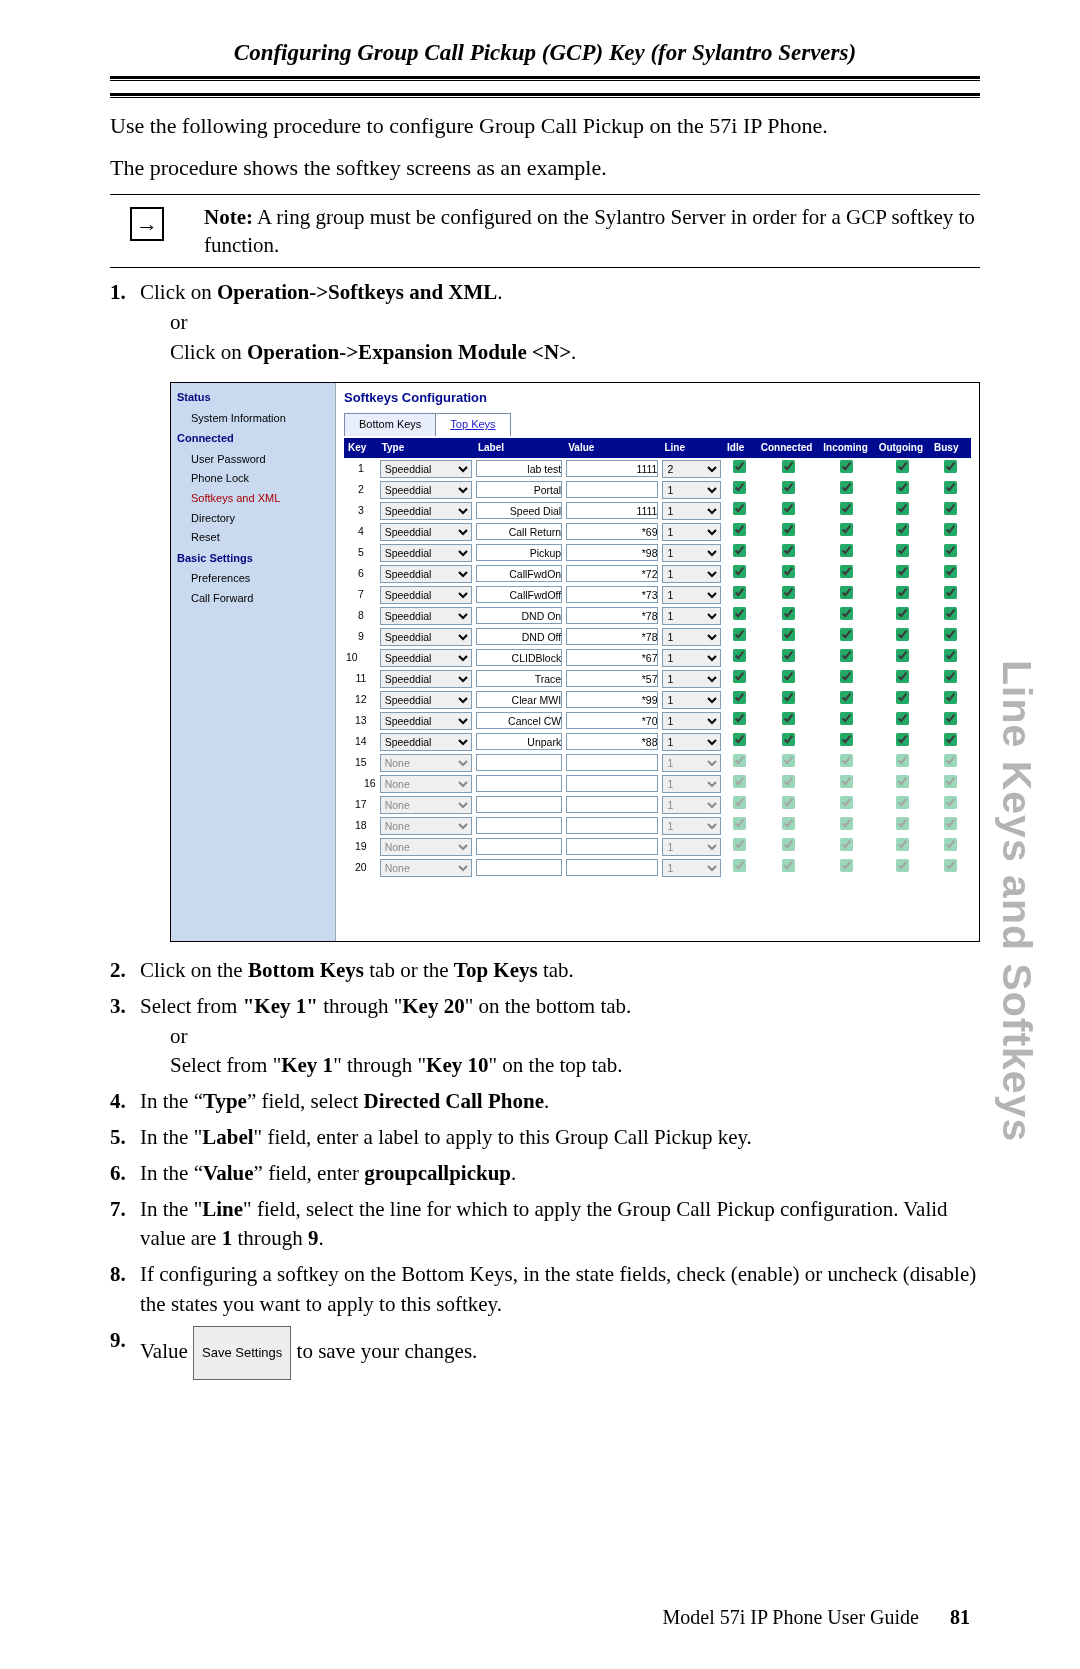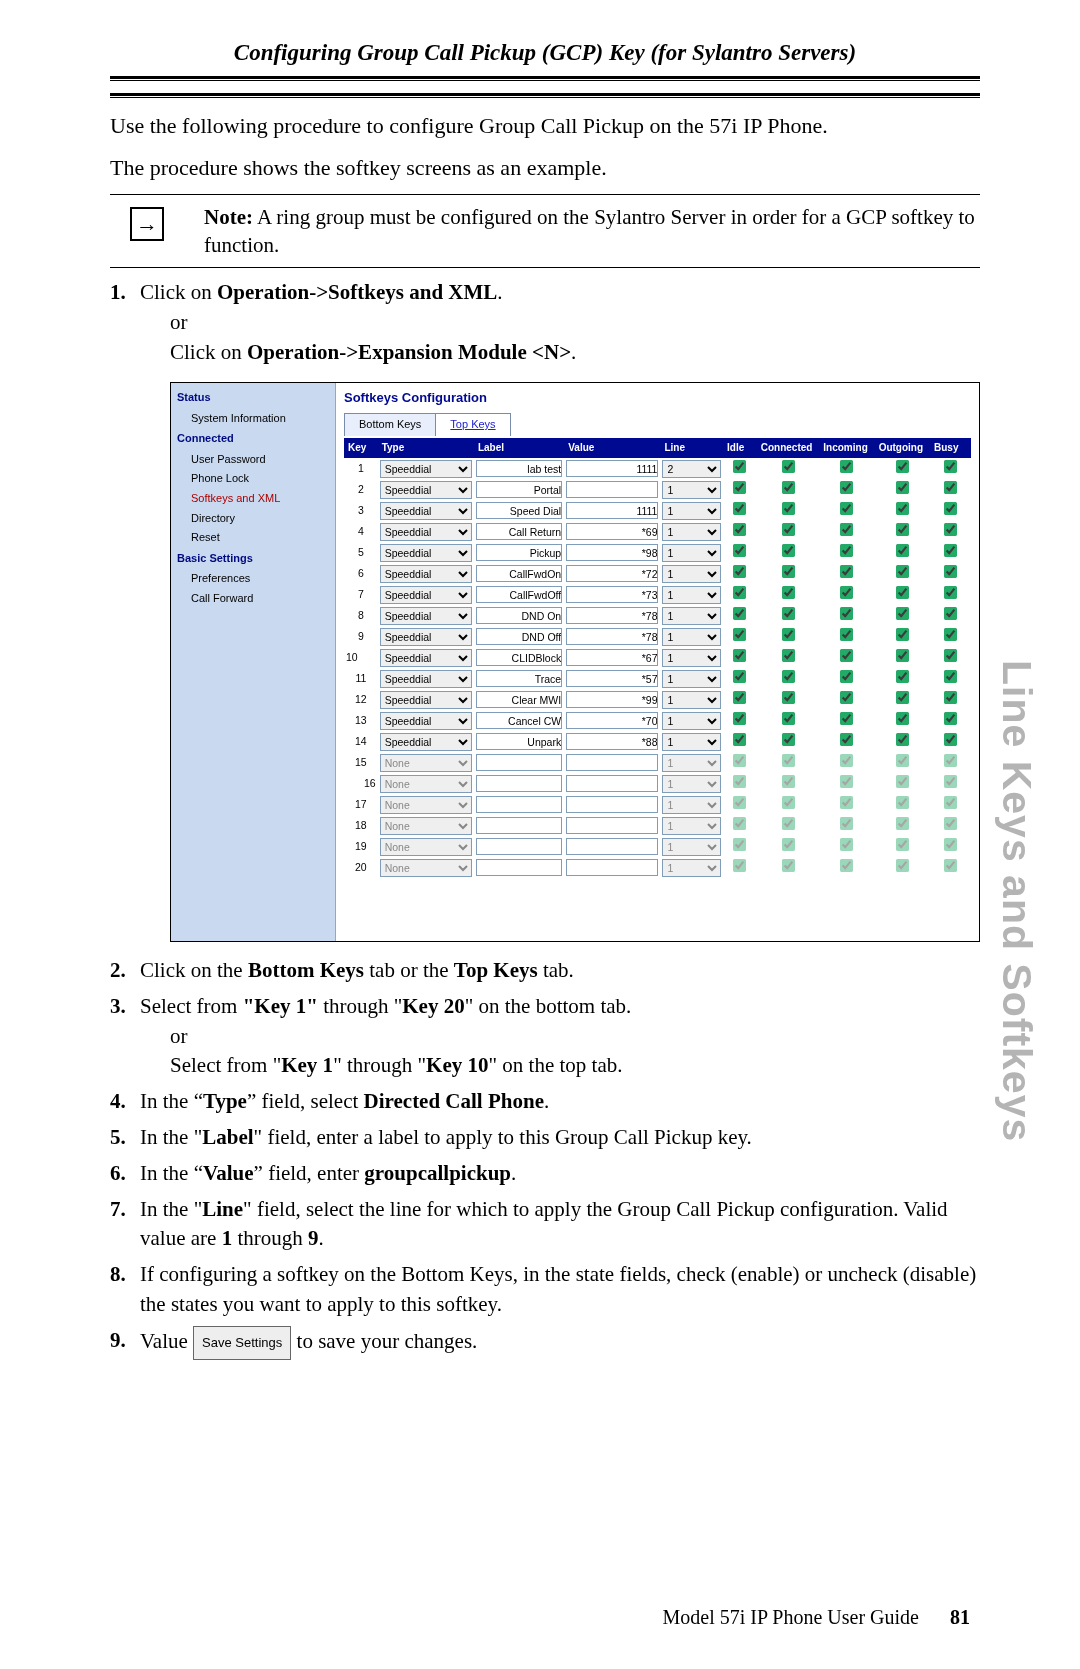--- a/index.html
+++ b/index.html
@@ -146,21 +146,21 @@
   }
   .line-sel { width:100%; font-size:10.5px; height:18px;border:1px solid #7f9db9;}
   .cb { accent-color:#2a6;}
   tr.disabled .type-sel, tr.disabled .line-sel { color:#888; }
   tr.disabled input[type=checkbox] { opacity:0.45;}
   .save-btn-inline {
     display:inline-block;
     border:1px solid #666;
     font-family: Arial, sans-serif;
     font-size:13px;
-    padding:7px 8px;
+    padding:17px 8px;
     background:#eee;
     vertical-align:middle;
   }
   .side-tab {
     position:absolute;
     right: 40px;
     top: 660px;
     writing-mode: vertical-rl;
     font-family: Arial, Helvetica, sans-serif;
     font-size: 41px;

